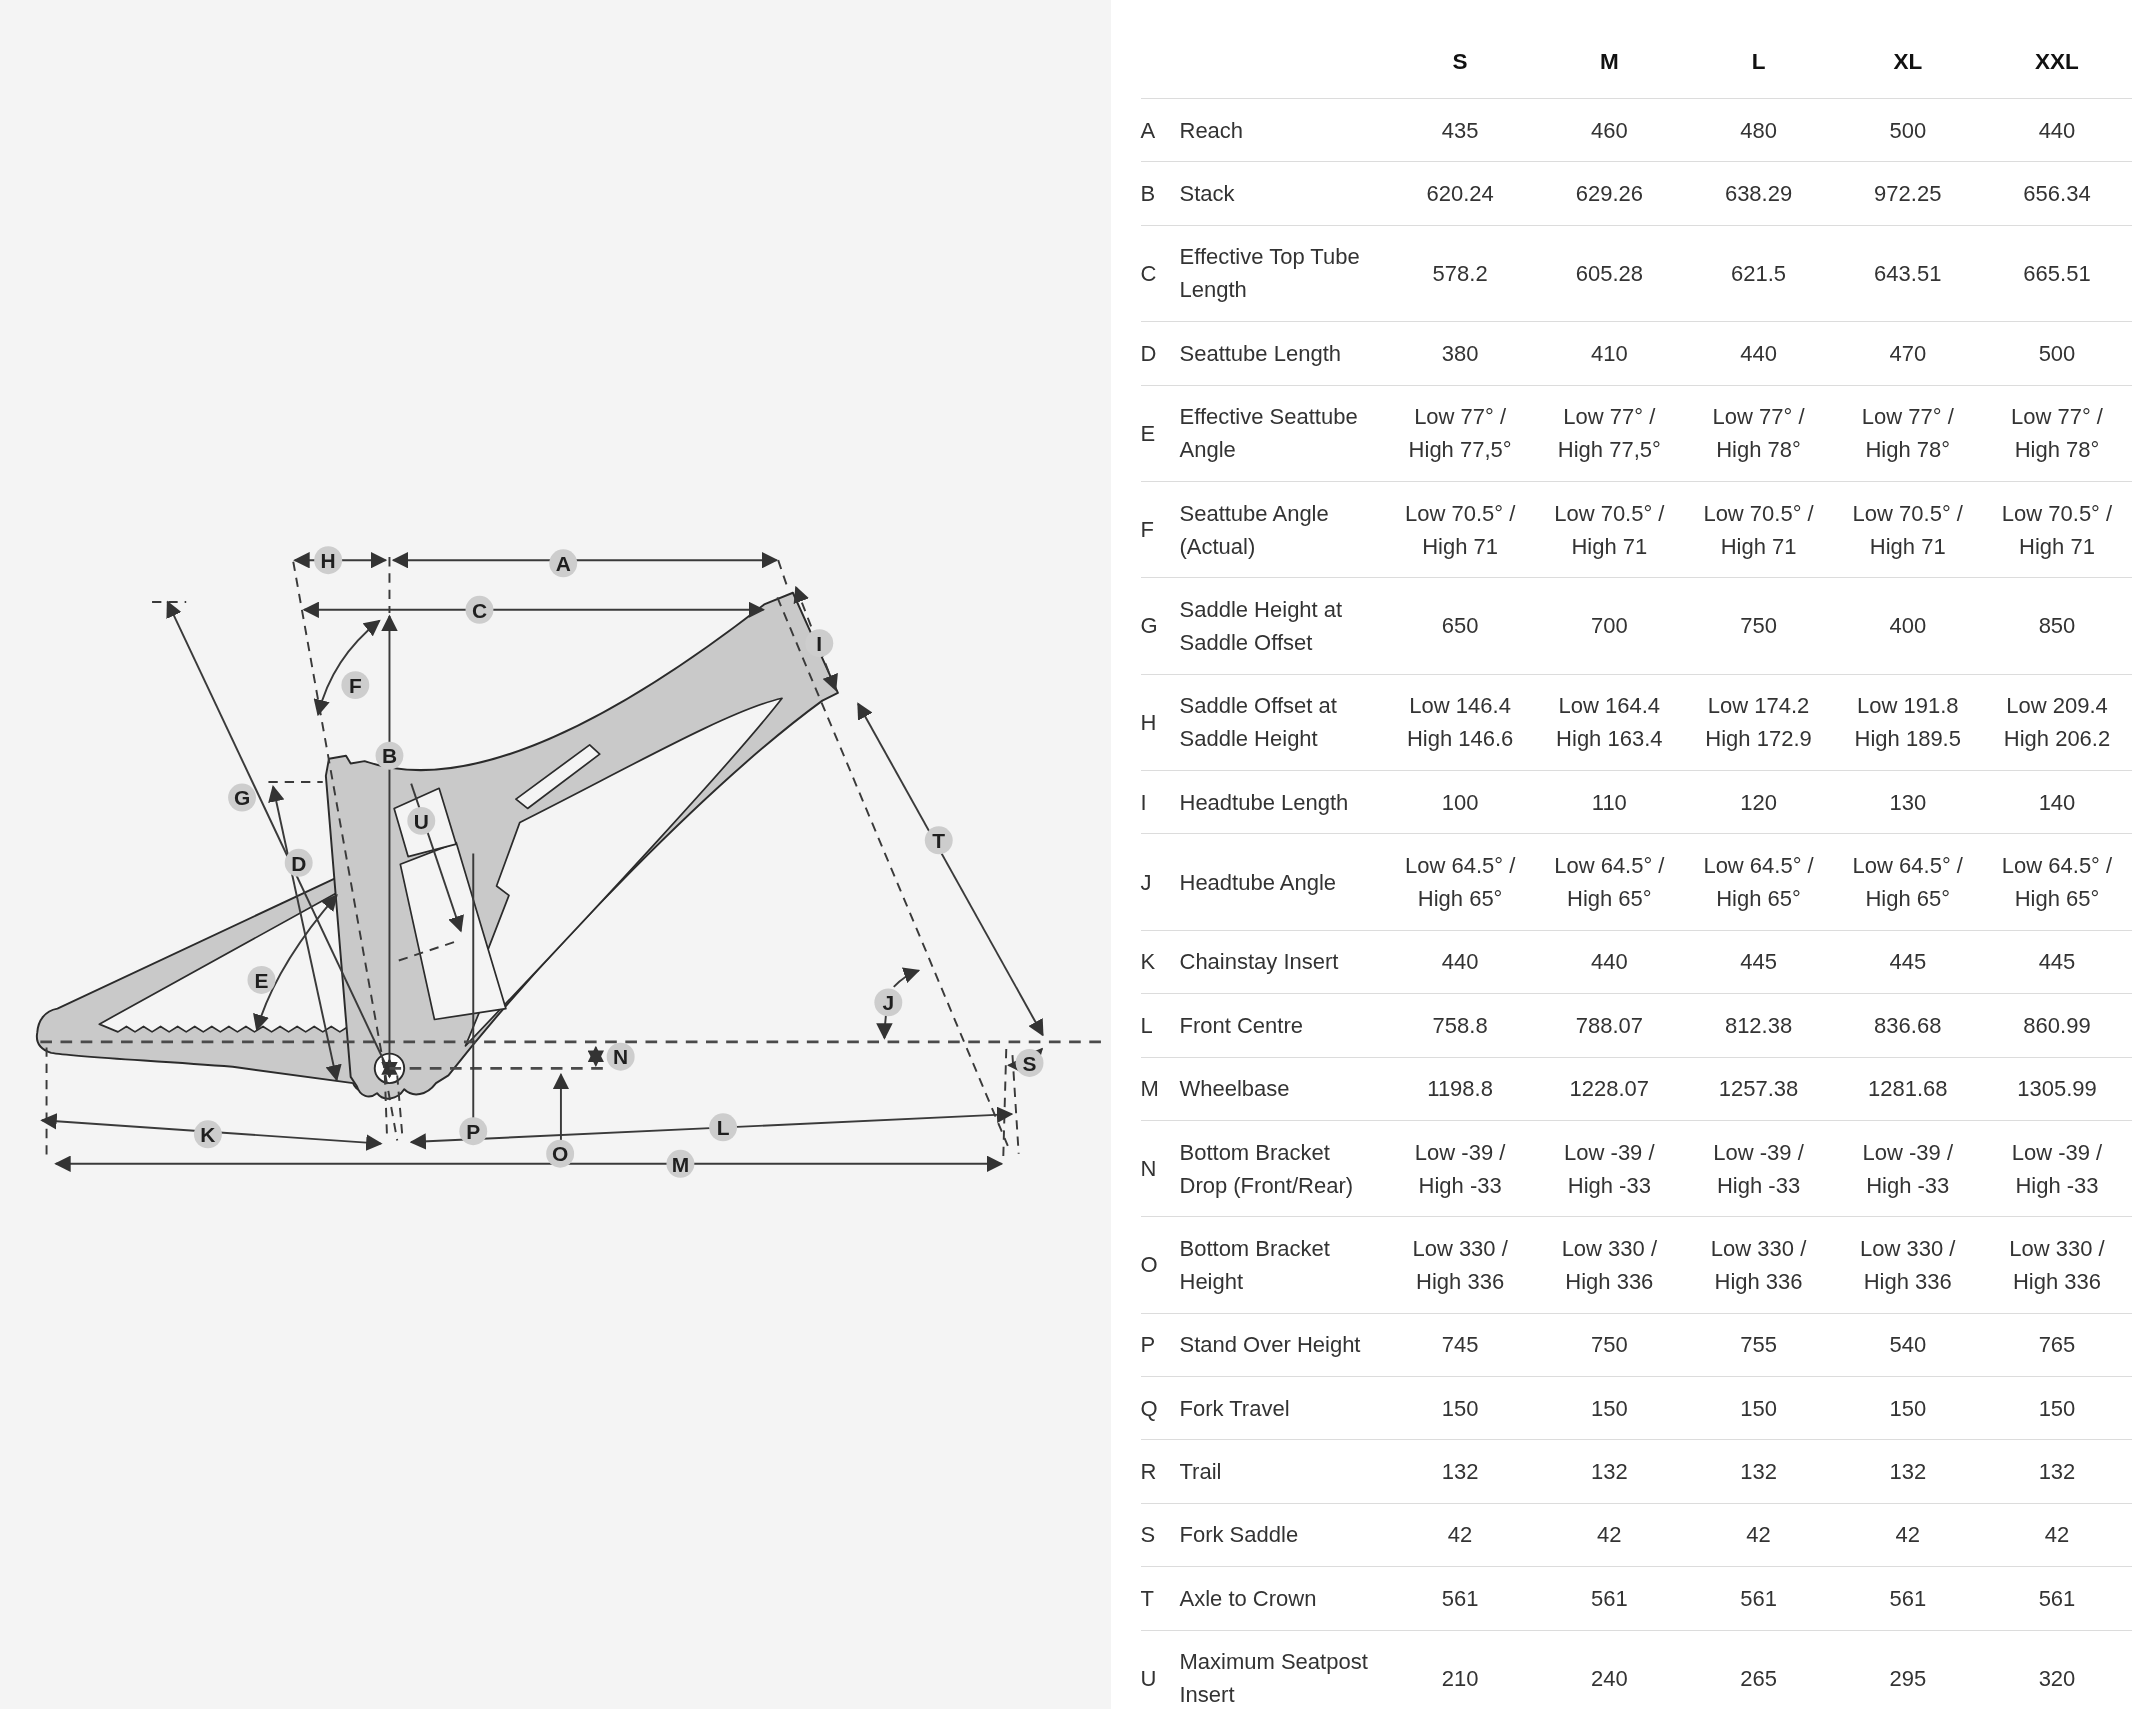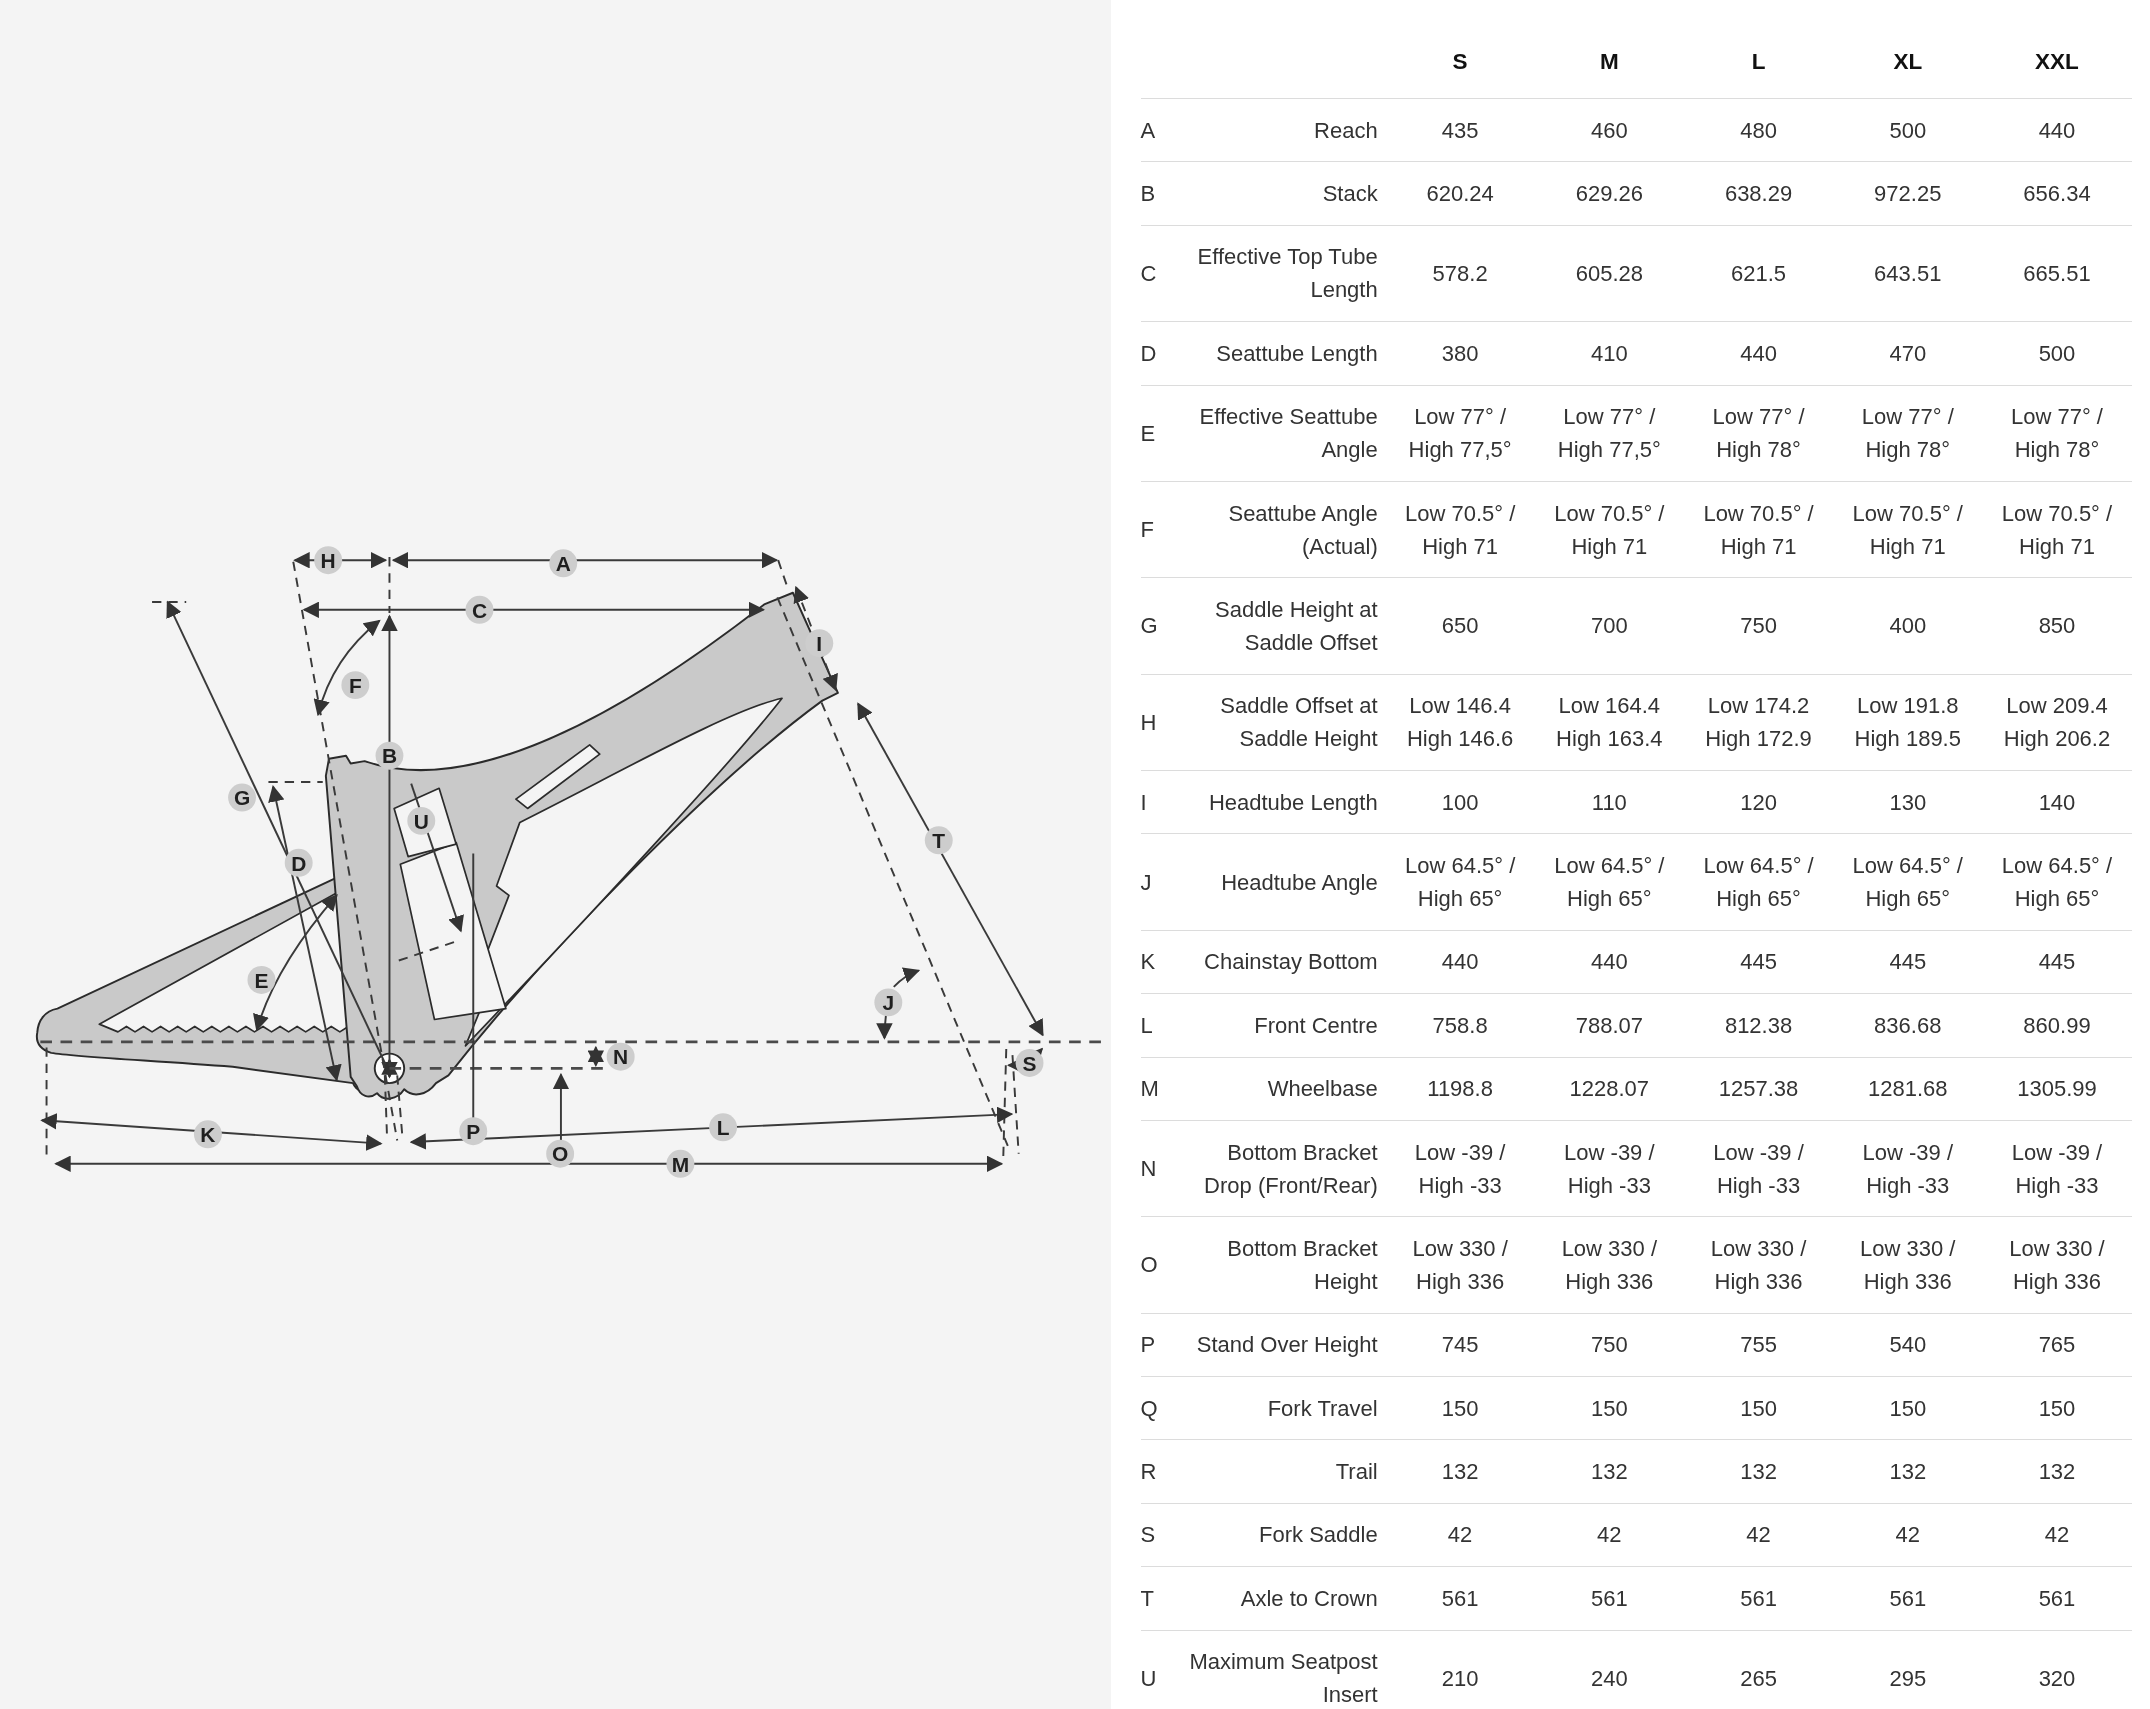--- a/index.html
+++ b/index.html
@@ -28,21 +28,21 @@
   }
   .grow{
     display:grid;grid-template-columns:39px 206px repeat(5,1fr);
     align-items:center;border-bottom:0.8px solid #dcdcdc;
     padding:14.7px 0;color:#333;font-size:22px;line-height:33px;
   }
   .grow.head{border-bottom:0.8px solid #dcdcdc;padding:23px 0 20px;}
   .grow.head .val{font-weight:bold;font-size:22.5px;color:#111;}
   .grow.last{border-bottom:none;}
   .letter{color:#333;}
-  .rlabel{padding-right:7.8px;text-align:right;}
+  .rlabel{padding-right:7.8px;}
   .val{text-align:center;white-space:pre-line;}
 </style>
 </head>
 <body style="--bg: #f4f4f4; --frame: #c9c9c9; --line: #3a3a3a; --labelbg: #cdcdcd;">
 
 <div class="diagram-panel">
   <svg viewBox="0 0 1432 2204">
     <defs>
       <marker id="arr" viewBox="0 0 10 10" refX="9" refY="5" markerWidth="8.5" markerHeight="8.5" orient="auto-start-reverse">
         <path d="M0,0 L10,5 L0,10 z" fill="#333"></path>
@@ -303,21 +303,21 @@
 High 65°</div>
         <div class="val">Low 64.5° /
 High 65°</div>
         <div class="val">Low 64.5° /
 High 65°</div>
         <div class="val">Low 64.5° /
 High 65°</div>
       </div>
       <div class="grow">
         <div class="letter">K</div>
-        <div class="rlabel">Chainstay Bottom</div>
+        <div class="rlabel">Chainstay Insert</div>
         <div class="val">440</div>
         <div class="val">440</div>
         <div class="val">445</div>
         <div class="val">445</div>
         <div class="val">445</div>
       </div>
       <div class="grow">
         <div class="letter">L</div>
         <div class="rlabel">Front Centre</div>
         <div class="val">758.8</div>

